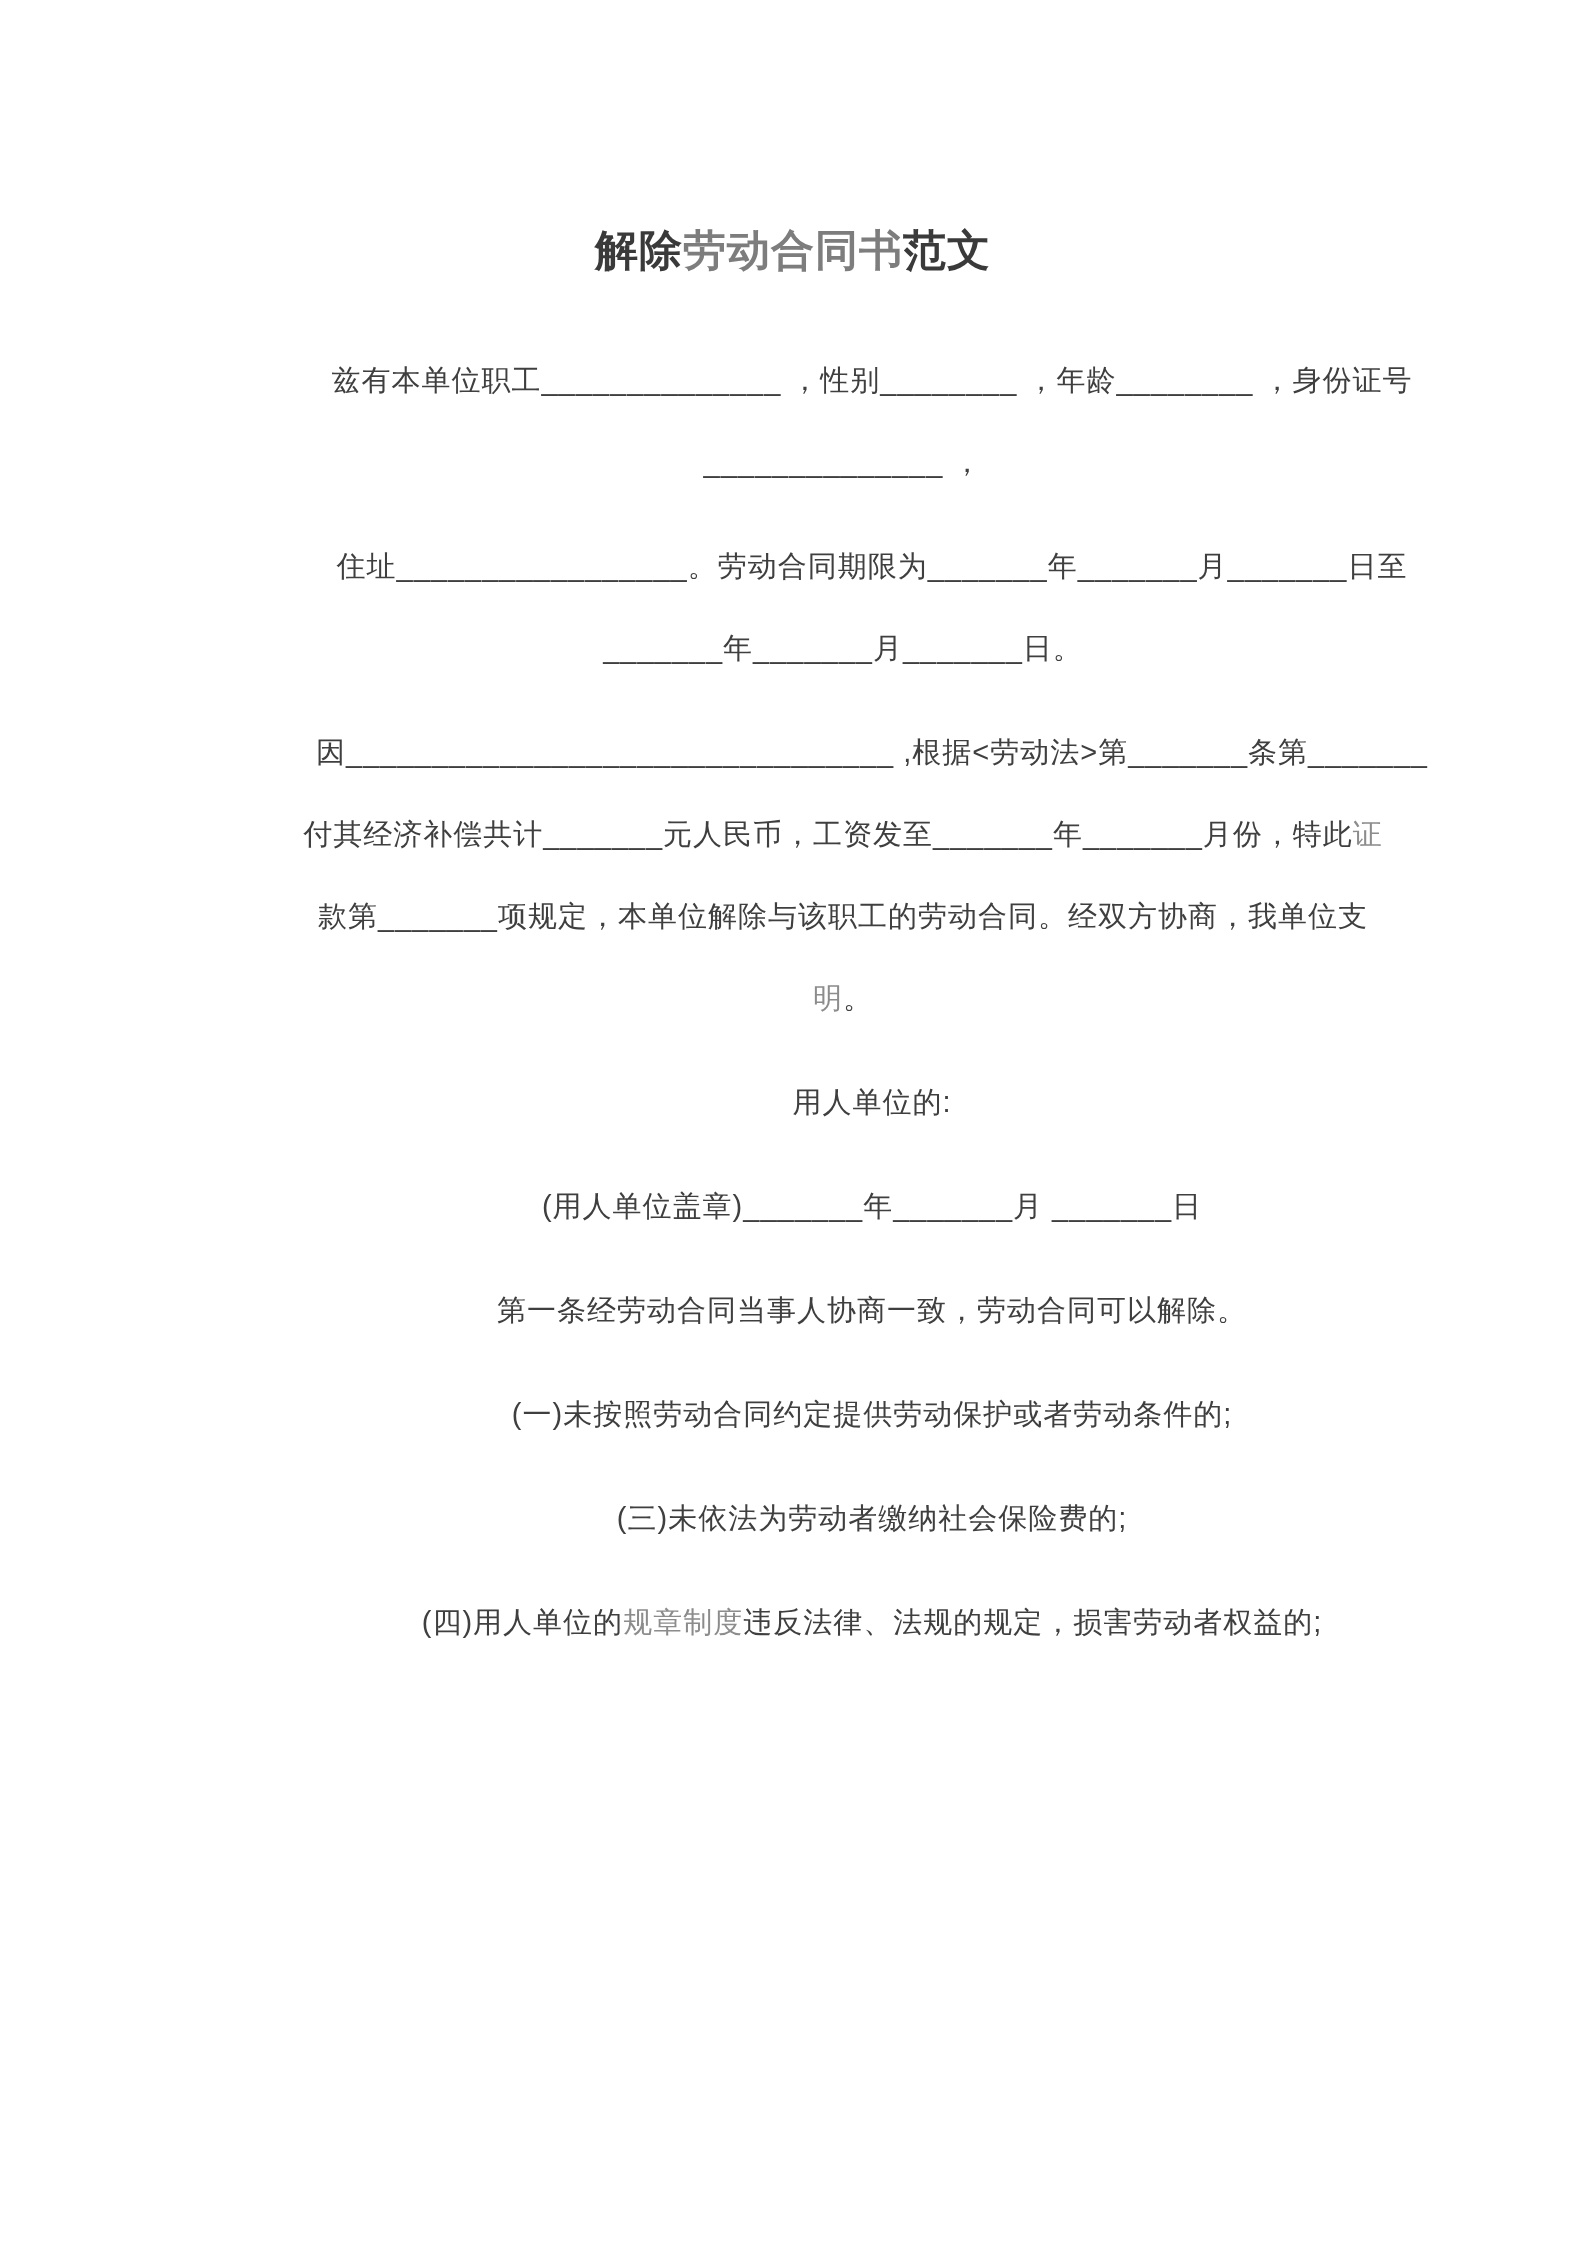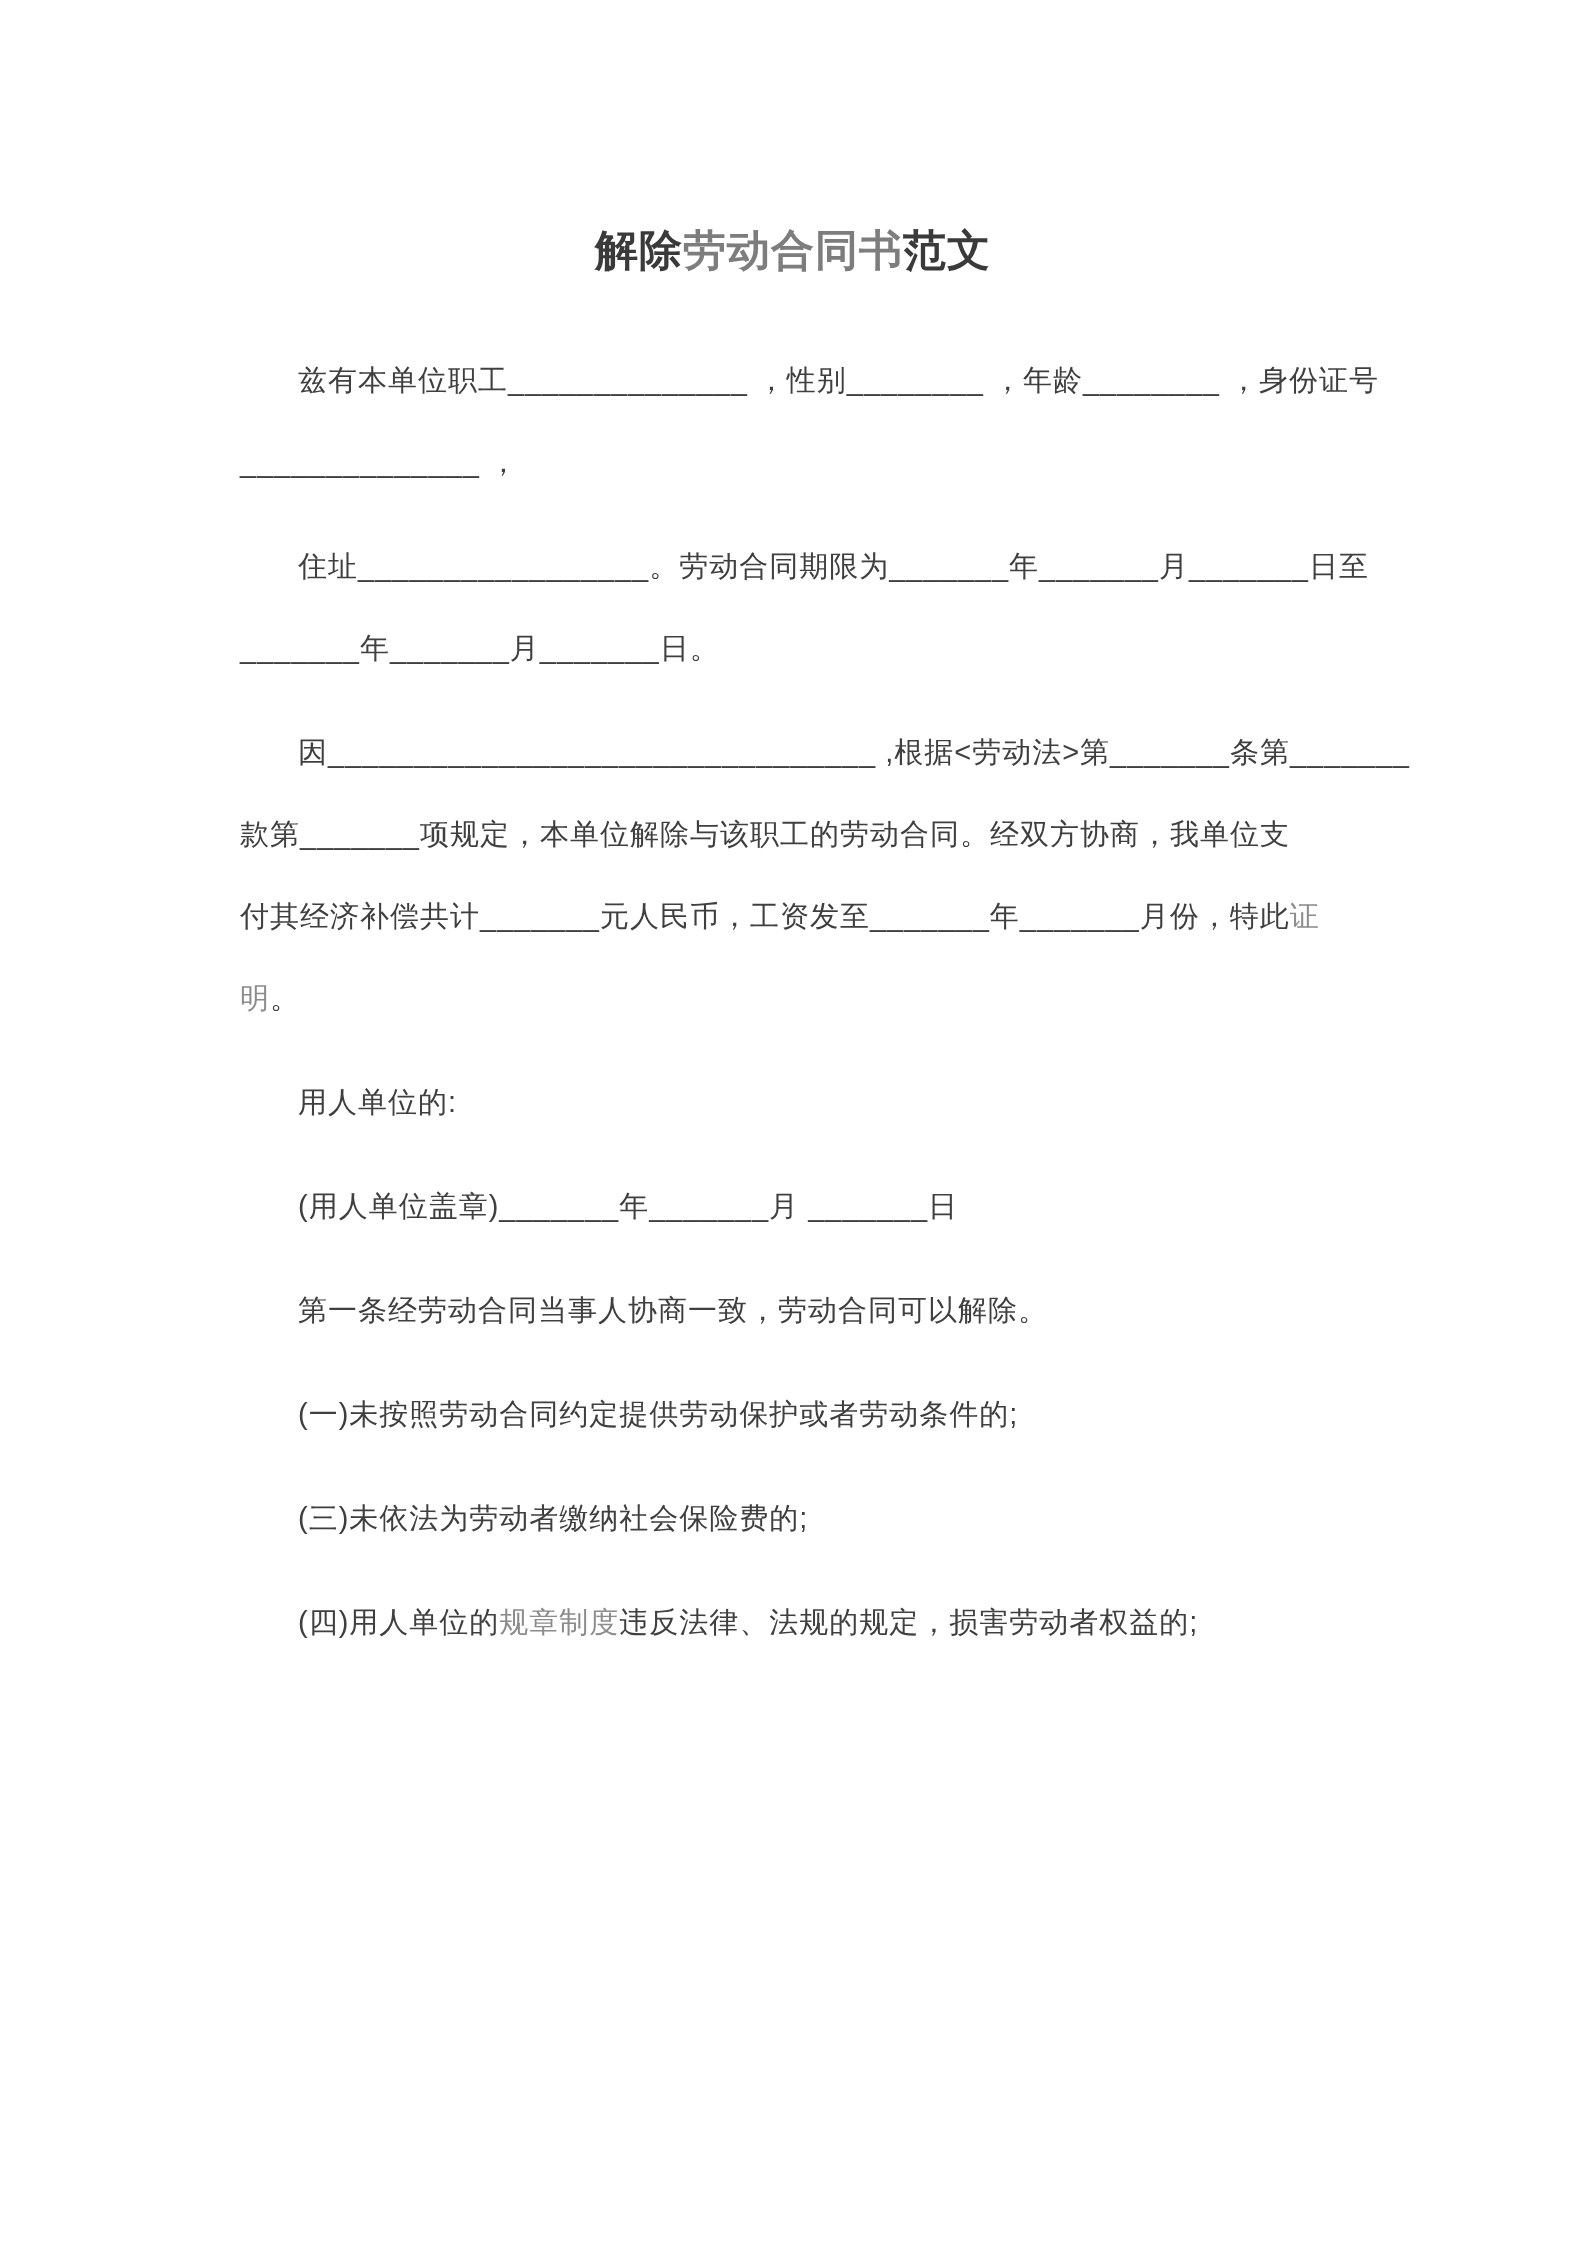--- a/index.html
+++ b/index.html
@@ -33,21 +33,21 @@
     letter-spacing:1px;
     white-space:nowrap;
   }
   .title .muted{color:var(--title-muted);}
   .doc-body{
     margin:0 140px 0 240px;
     color:var(--text);
     font-size:29px;
     letter-spacing:1px;
   }
-  .para{margin-bottom:22px;}
+  .para{margin-bottom:22px;text-align:center;}
   .line{
     line-height:82px;
     white-space:nowrap;
   }
   .line.indent{padding-left:58px;}
   .doc-body .muted{color:var(--muted);}
 </style>
 </head>
 <body>
 
@@ -57,22 +57,22 @@
       <div class="para">
         <div class="line indent"><span class="">兹有本单位职工______________ ，性别________ ，年龄________ ，身份证号</span></div>
         <div class="line"><span class="">______________ ，</span></div>
       </div>
       <div class="para">
         <div class="line indent"><span class="">住址_________________。劳动合同期限为_______年_______月_______日至</span></div>
         <div class="line"><span class="">_______年_______月_______日。</span></div>
       </div>
       <div class="para">
         <div class="line indent"><span class="">因________________________________ ,根据&lt;劳动法&gt;第_______条第_______</span></div>
+        <div class="line"><span class="">付其经济补偿共计_______元人民币，工资发至_______年_______月份，特此</span><span class="muted">证</span></div>
         <div class="line"><span class="">款第_______项规定，本单位解除与该职工的劳动合同。经双方协商，我单位支</span></div>
-        <div class="line"><span class="">付其经济补偿共计_______元人民币，工资发至_______年_______月份，特此</span><span class="muted">证</span></div>
         <div class="line"><span class="muted">明</span><span class="">。</span></div>
       </div>
       <div class="para">
         <div class="line indent"><span class="">用人单位的:</span></div>
       </div>
       <div class="para">
         <div class="line indent"><span class="">(用人单位盖章)_______年_______月 _______日</span></div>
       </div>
       <div class="para">
         <div class="line indent"><span class="">第一条经劳动合同当事人协商一致，劳动合同可以解除。</span></div>

